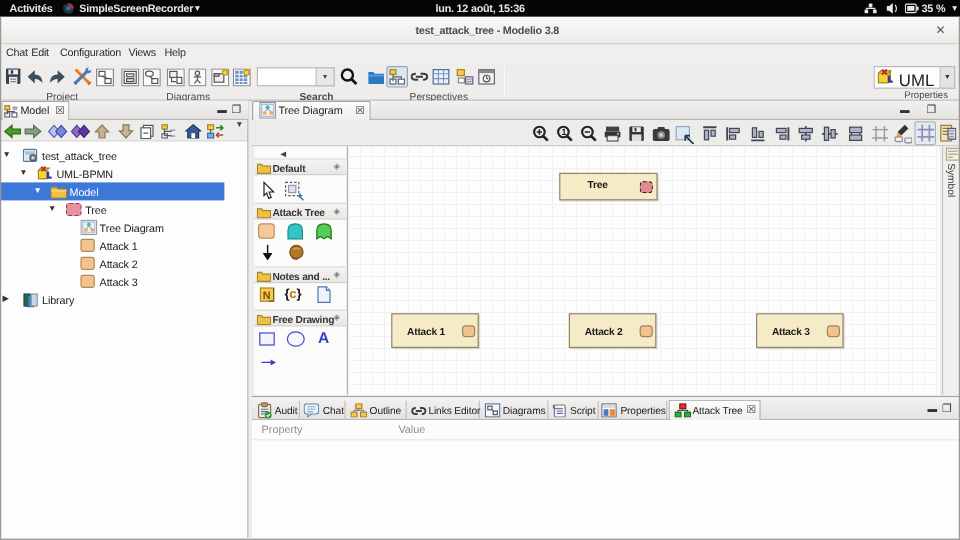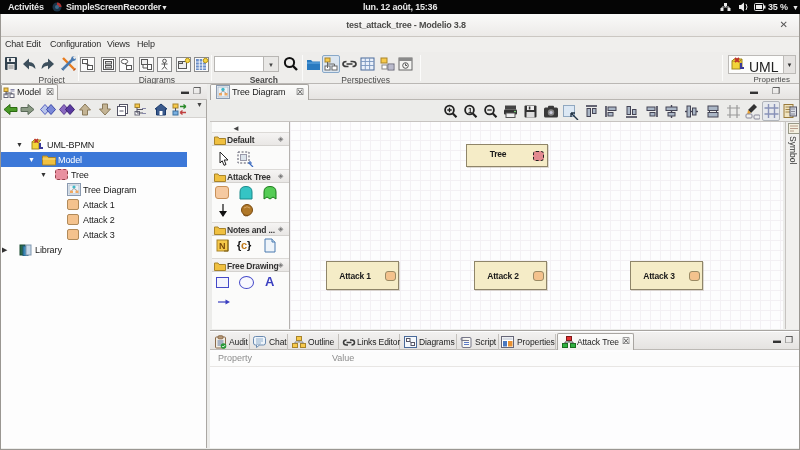--- a/index.html
+++ b/index.html
@@ -278,20 +278,30 @@
           <rect x="1" y="1" width="5" height="4" fill="#f7c94a" stroke="#a8842a"></rect>
           <rect x="1" y="8" width="5" height="4" fill="#7ab0e0" stroke="#3a70a0"></rect>
           <path d="M3.5 5 L3.5 8" stroke="#556"></path>
           <path d="M8 3.5 L14 3.5 M14 3.5 L11.5 1.5 M14 3.5 L11.5 5.5" stroke="#2a8a2a" stroke-width="1.3" fill="none"></path>
           <path d="M14 9.5 L8 9.5 M8 9.5 L10.5 7.5 M8 9.5 L10.5 11.5" stroke="#c04040" stroke-width="1.3" fill="none"></path>
         </svg>
     <span class="abs" style="left:196px;top:1px;font-size:7px;color:#444;">▼</span>
   </div>
   <div id="ltree">
 
+    <div class="trow" style="left:0;top:4px;width:206px;">
+      <span class="abs" style="left:2px;top:0;font-size:7px;color:#333;">▼</span>
+      <svg class="abs" style="left:19px;top:1px" width="13" height="13">
+            <rect x="0.5" y="1.5" width="11" height="10" rx="1" fill="#dce8f2" stroke="#5a7a9a"></rect>
+            <rect x="2" y="3" width="8" height="3" fill="#a8c4dc"></rect>
+            <circle cx="8.5" cy="8.5" r="2.6" fill="#8898a8" stroke="#4a5a6a"></circle>
+            <circle cx="8.5" cy="8.5" r="0.9" fill="#eef"></circle>
+          </svg>
+      <span class="abs" style="left:35px;top:1px;">test_attack_tree</span>
+    </div>
 
     <div class="trow" style="left:0;top:19px;width:244px;">
       <span class="abs" style="left:16px;top:0;font-size:7px;color:#333;">▼</span>
       <svg class="abs" style="left:31px;top:1px" width="14" height="13">
             <rect x="1" y="4" width="7" height="7" fill="#f2d438" stroke="#a08820"></rect>
             <path d="M1 4 L3 2 L10 2 L8 4" fill="#e8c030" stroke="#a08820"></path>
             <path d="M3.5 1 L7 4.5 M7 1 L3.5 4.5" stroke="#c03028" stroke-width="1.6"></path>
             <path d="M8 5 L8 11 L12 11 L12 9 L10 9 L10 5 Z" fill="#3a3a9a"></path>
           </svg>
       <span class="abs" style="left:47px;top:1px;">UML-BPMN</span>

